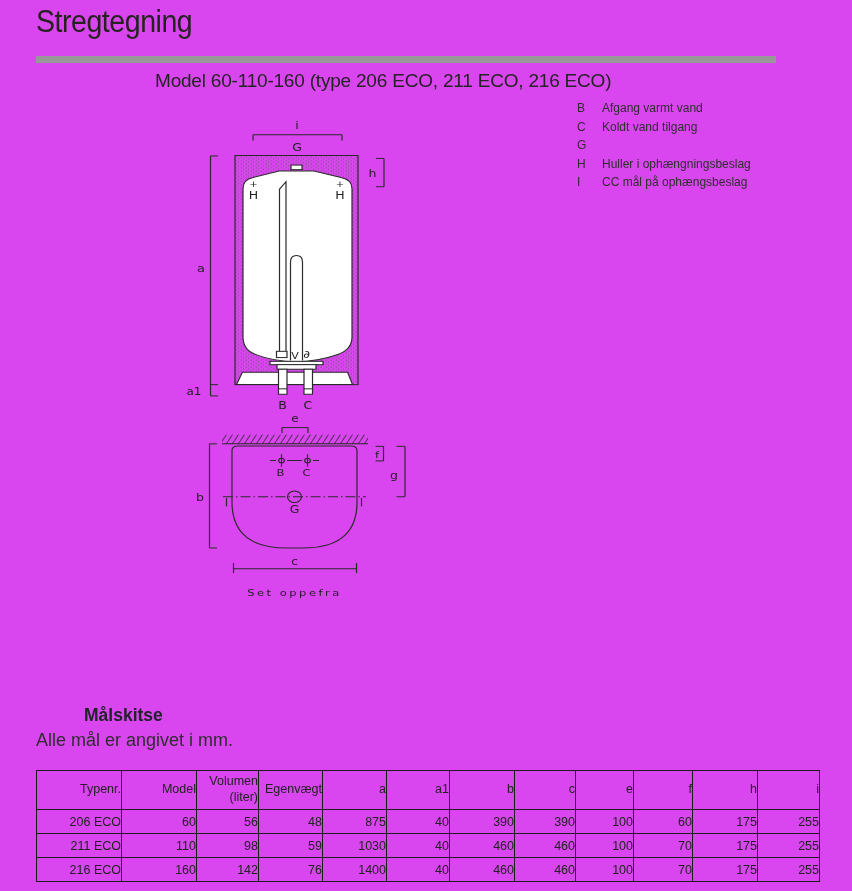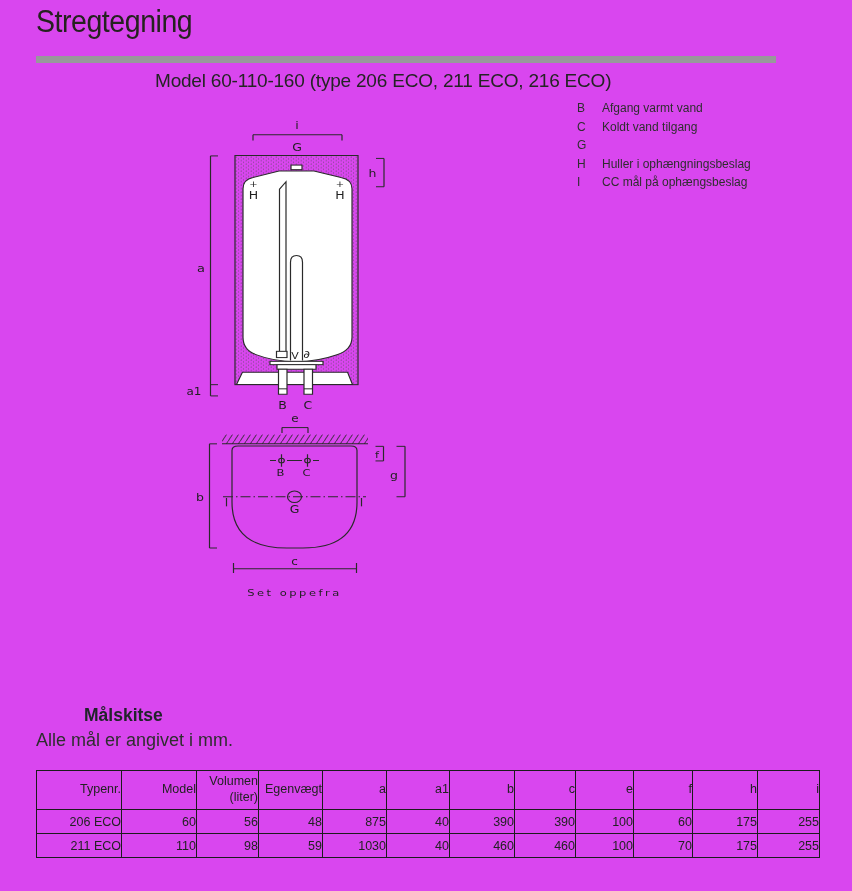--- a/index.html
+++ b/index.html
@@ -230,16 +230,30 @@
         <td>59</td>
         <td>1030</td>
         <td>40</td>
         <td>460</td>
         <td>460</td>
         <td>100</td>
         <td>70</td>
         <td>175</td>
         <td>255</td>
       </tr>
+      <tr>
+        <td>216 ECO</td>
+        <td>160</td>
+        <td>142</td>
+        <td>76</td>
+        <td>1400</td>
+        <td>40</td>
+        <td>460</td>
+        <td>460</td>
+        <td>100</td>
+        <td>70</td>
+        <td>175</td>
+        <td>255</td>
+      </tr>
     </tbody>
   </table>
 
 </div>
 
 </body></html>

